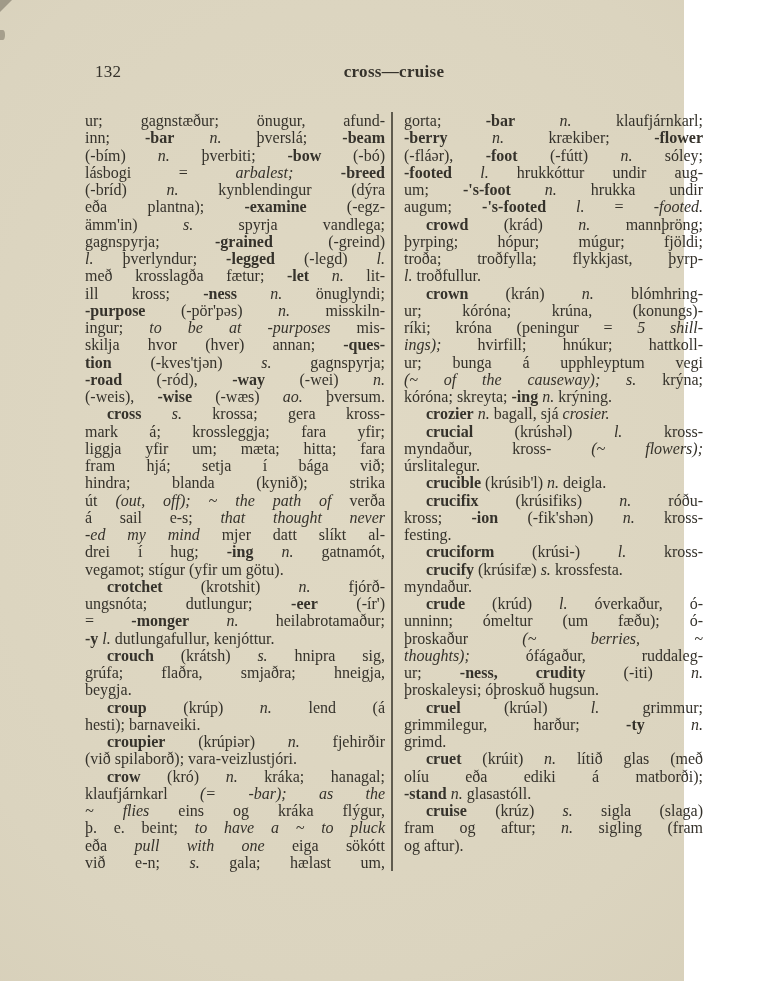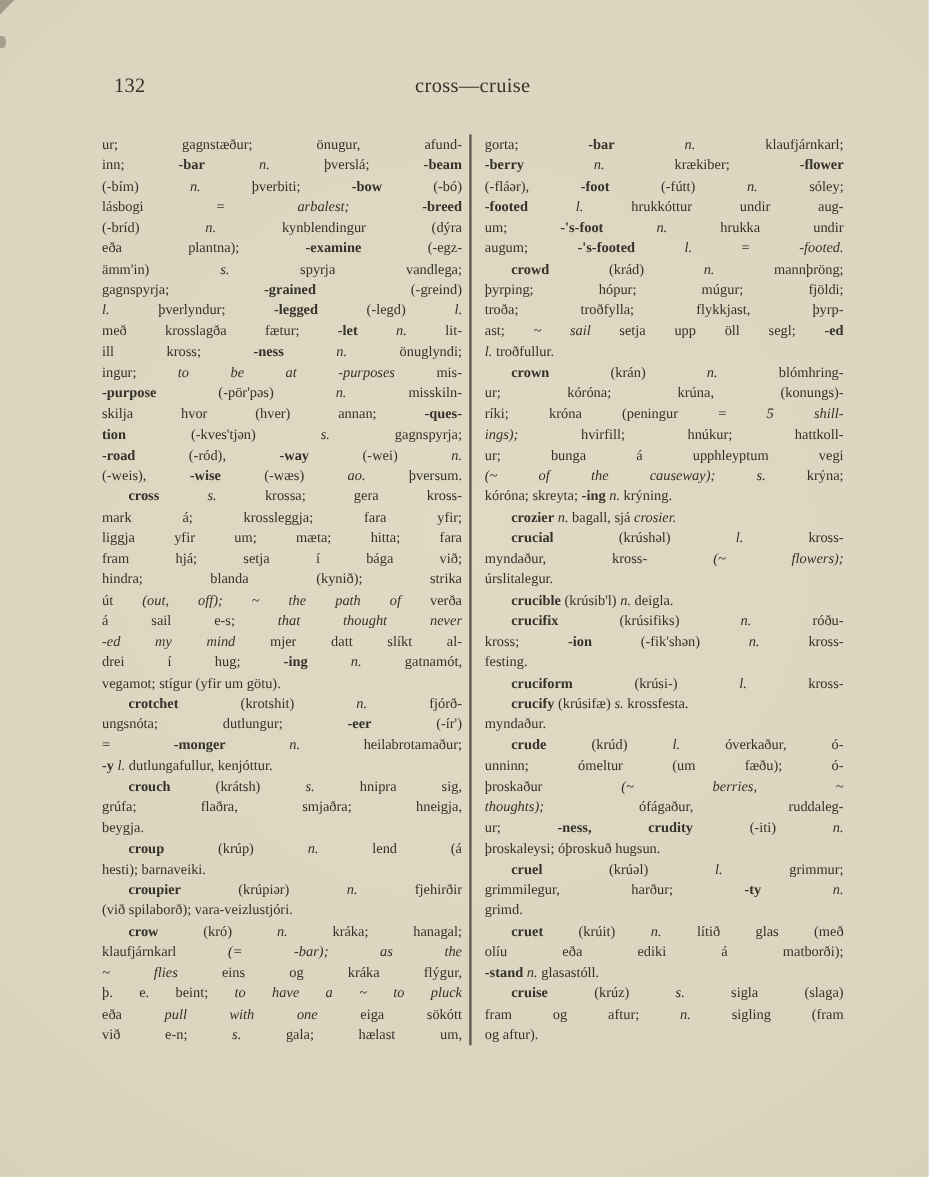--- a/index.html
+++ b/index.html
@@ -1,46 +1,46 @@
 <!DOCTYPE html>
 <html><head>
 <meta charset="utf-8">
 <style>
   html,body{margin:0;padding:0;}
   body{
     width:774px;height:981px;overflow:hidden;
     font-family:"Liberation Serif","DejaVu Serif",serif;
   }
   .page{
-    position:relative;width:774px;height:981px;
+    position:relative;width:684px;height:981px;
     background:radial-gradient(ellipse 120% 100% at 50% 45%, #e0d9c4 0%, #dbd4bf 55%, #d5cdb6 85%, #ccc4aa 100%);
     color:#35322b;
   }
   .scan-corner{
     position:absolute;top:0;left:0;width:0;height:0;
     border-top:12px solid #716c5c;border-right:12px solid transparent;
     opacity:.55;
   }
   .scan-nick{
     position:absolute;top:30px;left:0;width:5px;height:10px;
     background:#716c5c;opacity:.5;border-radius:0 60% 60% 0;
   }
   .content{
     position:absolute;left:85px;top:62px;width:618px;
   }
   .pagehead{
     position:relative;height:24px;font-size:17px;letter-spacing:.3px;
   }
   .pagenum{position:absolute;left:10px;top:0;}
-  .runhead{display:block;text-align:center;}
+  .runhead{display:block;text-align:center;font-weight:bold;}
   .cols{
     display:flex;margin-top:26px;align-items:stretch;
   }
   .col{
-    font-size:12px;line-height:17.25px;
+    font-size:16px;line-height:17.25px;
   }
   .col-left{width:300px;}
   .divider{
     width:2px;background:#49453a;margin-left:6px;margin-right:11px;
     opacity:.85;
   }
   .col-right{flex:1;}
   .line{
     text-align:justify;text-align-last:justify;
     white-space:normal;
@@ -67,22 +67,22 @@
           <div class="line"><span>inn; </span><span class="b">-bar</span><span class="i"> n. </span><span>þverslá; </span><span class="b">-beam</span></div>
           <div class="line"><span>(-bím) </span><span class="i">n. </span><span>þverbiti; </span><span class="b">-bow</span><span> (-bó)</span></div>
           <div class="line"><span>lásbogi = </span><span class="i">arbalest; </span><span class="b">-breed</span></div>
           <div class="line"><span>(-bríd) </span><span class="i">n. </span><span>kynblendingur (dýra</span></div>
           <div class="line"><span>eða plantna); </span><span class="b">-examine</span><span> (-egz-</span></div>
           <div class="line"><span>ämm'in) </span><span class="i">s. </span><span>spyrja vandlega;</span></div>
           <div class="line"><span>gagnspyrja; </span><span class="b">-grained</span><span> (-greind)</span></div>
           <div class="line"><span class="i">l. </span><span>þverlyndur; </span><span class="b">-legged</span><span> (-legd) </span><span class="i">l.</span></div>
           <div class="line"><span>með krosslagða fætur; </span><span class="b">-let</span><span class="i"> n. </span><span>lit-</span></div>
           <div class="line"><span>ill kross; </span><span class="b">-ness</span><span class="i"> n. </span><span>önuglyndi;</span></div>
+          <div class="line"><span class="b">-purpose</span><span> (-pör'pəs) </span><span class="i">n. </span><span>misskiln-</span></div>
           <div class="line"><span>ingur; </span><span class="i">to be at -purposes</span><span> mis-</span></div>
-          <div class="line"><span class="b">-purpose</span><span> (-pör'pəs) </span><span class="i">n. </span><span>misskiln-</span></div>
           <div class="line"><span>skilja hvor (hver) annan; </span><span class="b">-ques-</span></div>
           <div class="line"><span class="b">tion</span><span> (-kves'tjən) </span><span class="i">s. </span><span>gagnspyrja;</span></div>
           <div class="line"><span class="b">-road</span><span> (-ród), </span><span class="b">-way</span><span> (-wei) </span><span class="i">n.</span></div>
           <div class="line"><span>(-weis), </span><span class="b">-wise</span><span> (-wæs) </span><span class="i">ao. </span><span>þversum.</span></div>
           <div class="line indent"><span class="b">cross</span><span class="i"> s. </span><span>krossa; gera kross-</span></div>
           <div class="line"><span>mark á; krossleggja; fara yfir;</span></div>
           <div class="line"><span>liggja yfir um; mæta; hitta; fara</span></div>
           <div class="line"><span>fram hjá; setja í bága við;</span></div>
           <div class="line"><span>hindra; blanda (kynið); strika</span></div>
           <div class="line"><span>út </span><span class="i">(out, off); ~ the path of</span><span> verða</span></div>
@@ -112,21 +112,20 @@
       <div class="col col-right" id="col-right">
           <div class="line"><span>gorta; </span><span class="b">-bar</span><span class="i"> n. </span><span>klaufjárnkarl;</span></div>
           <div class="line"><span class="b">-berry</span><span class="i"> n. </span><span>krækiber; </span><span class="b">-flower</span></div>
           <div class="line"><span>(-fláər), </span><span class="b">-foot</span><span> (-fútt) </span><span class="i">n. </span><span>sóley;</span></div>
           <div class="line"><span class="b">-footed</span><span class="i"> l. </span><span>hrukkóttur undir aug-</span></div>
           <div class="line"><span>um; </span><span class="b">-'s-foot</span><span class="i"> n. </span><span>hrukka undir</span></div>
           <div class="line"><span>augum; </span><span class="b">-'s-footed</span><span class="i"> l. </span><span>= </span><span class="i">-footed.</span></div>
           <div class="line indent"><span class="b">crowd</span><span> (krád) </span><span class="i">n. </span><span>mannþröng;</span></div>
           <div class="line"><span>þyrping; hópur; múgur; fjöldi;</span></div>
           <div class="line"><span>troða; troðfylla; flykkjast, þyrp-</span></div>
-          <div class="line"><span>ast; </span><span class="i">~ sail</span><span> setja upp öll segl; </span><span class="b">-ed</span></div>
           <div class="line end"><span class="i">l. </span><span>troðfullur.</span></div>
           <div class="line indent"><span class="b">crown</span><span> (krán) </span><span class="i">n. </span><span>blómhring-</span></div>
           <div class="line"><span>ur; kóróna; krúna, (konungs)-</span></div>
           <div class="line"><span>ríki; króna (peningur = </span><span class="i">5 shill-</span></div>
           <div class="line"><span class="i">ings);</span><span> hvirfill; hnúkur; hattkoll-</span></div>
           <div class="line"><span>ur; bunga á upphleyptum vegi</span></div>
           <div class="line"><span class="i">(~ of the causeway); s. </span><span>krýna;</span></div>
           <div class="line end"><span>kóróna; skreyta; </span><span class="b">-ing</span><span class="i"> n. </span><span>krýning.</span></div>
           <div class="line indent end"><span class="b">crozier</span><span class="i"> n. </span><span>bagall, sjá </span><span class="i">crosier.</span></div>
           <div class="line indent"><span class="b">crucial</span><span> (krúshəl) </span><span class="i">l. </span><span>kross-</span></div>

